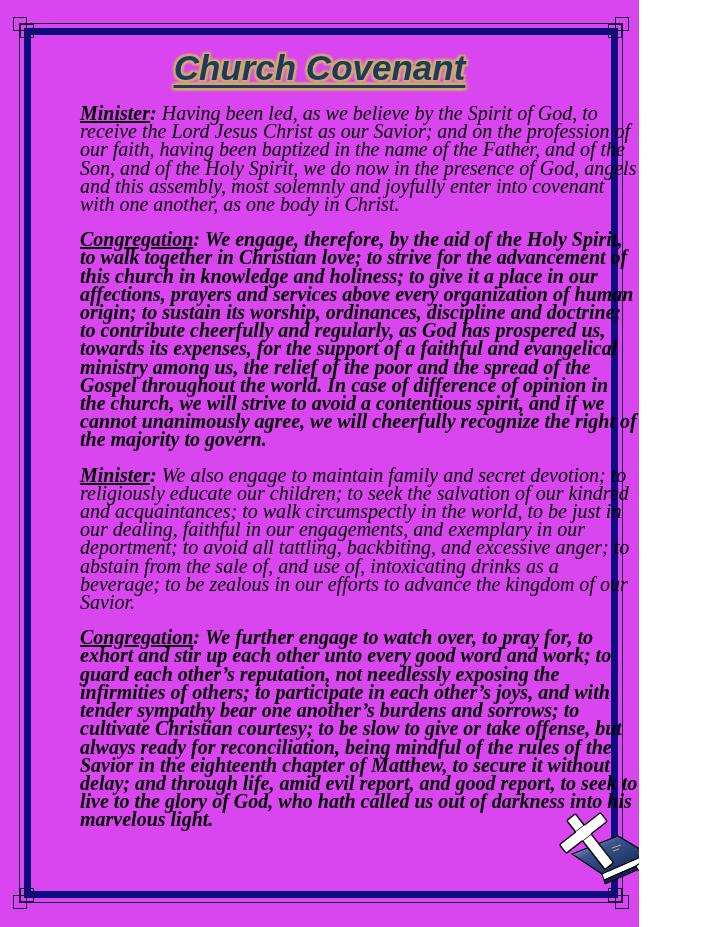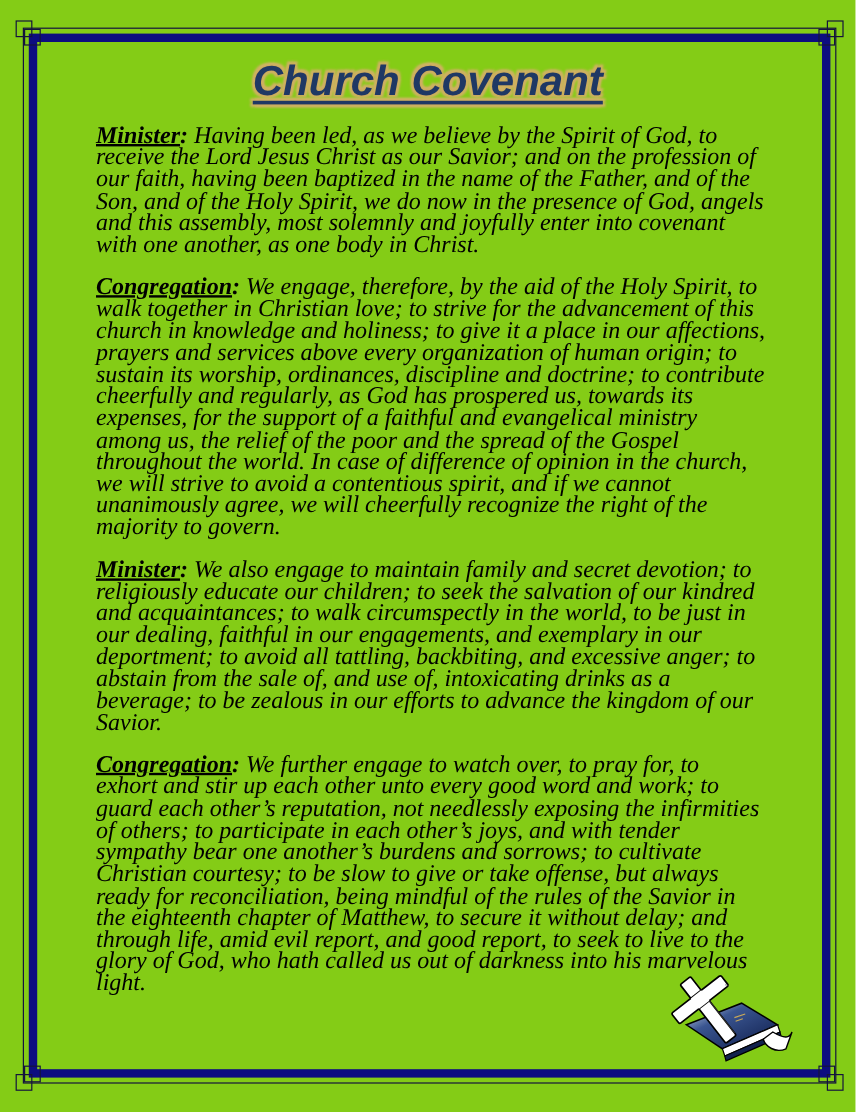--- a/index.html
+++ b/index.html
@@ -1,17 +1,17 @@
 <!DOCTYPE html>
 <html><head>
 <meta charset="utf-8">
 <style>
   html,body{margin:0;padding:0;background:#fff;}
   .page{
-    position:relative;width:713px;height:927px;background:#84cc16;overflow:hidden;
+    position:relative;width:639px;height:927px;background:#d946ef;overflow:hidden;
     font-family:"Liberation Serif", serif;
   }
   
   .border-thin{
     position:absolute;left:19px;right:16px;top:23px;bottom:24px;
     border:1px solid #14143c;pointer-events:none;
   }
   .border-band{
     position:absolute;left:24px;right:21px;top:28px;bottom:29px;
     border:7px solid #0d0d80;pointer-events:none;
@@ -39,21 +39,21 @@
       2px -2px 2px #d3b369, -2px 2px 2px #d3b369;
   }
 
   .doc{
     position:absolute;left:80px;top:104px;width:558px;
     font-style:italic;font-size:20px;line-height:18.2px;color:#000;
   }
   .doc p{margin:0 0 17px 0;}
   .speaker{font-weight:bold;text-decoration:underline;}
   .colon{font-weight:bold;}
-  p.bold .body-text{font-weight:normal;}
+  p.bold .body-text{font-weight:bold;}
   p.bold .colon{font-weight:bold;}
 
   .clipart{position:absolute;left:550px;top:808px;width:112px;height:88px;}
 </style>
 </head>
 <body>
 
 <div class="page">
 
   <div class="border-thin"></div>

